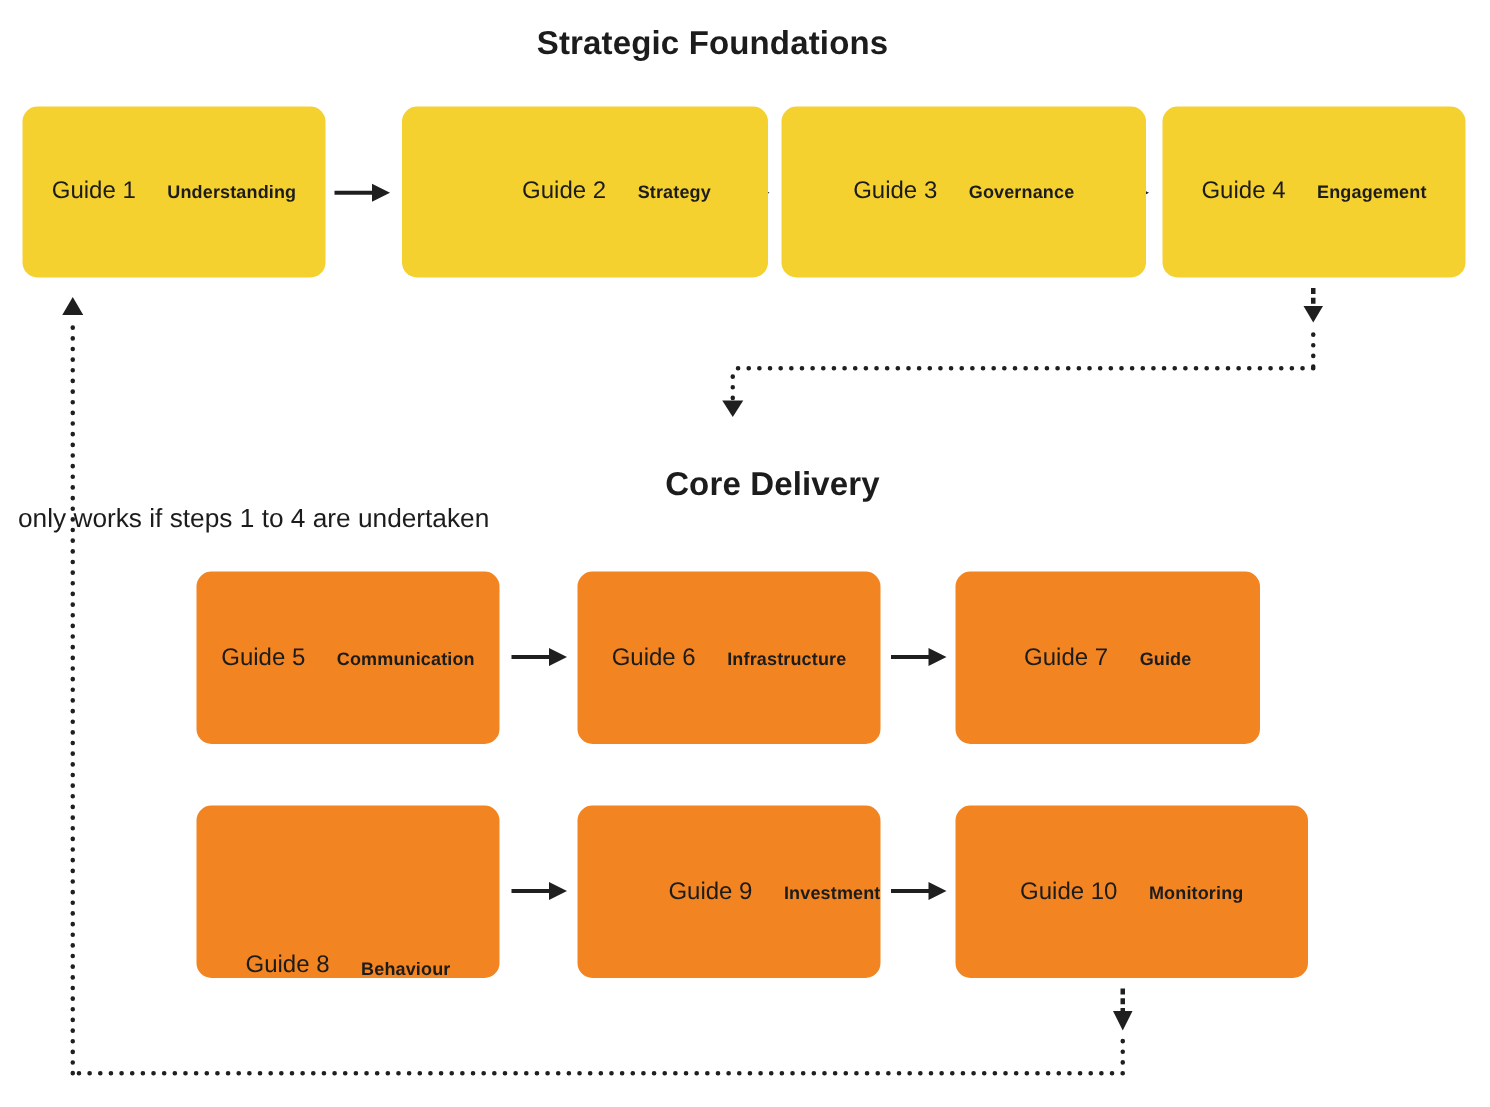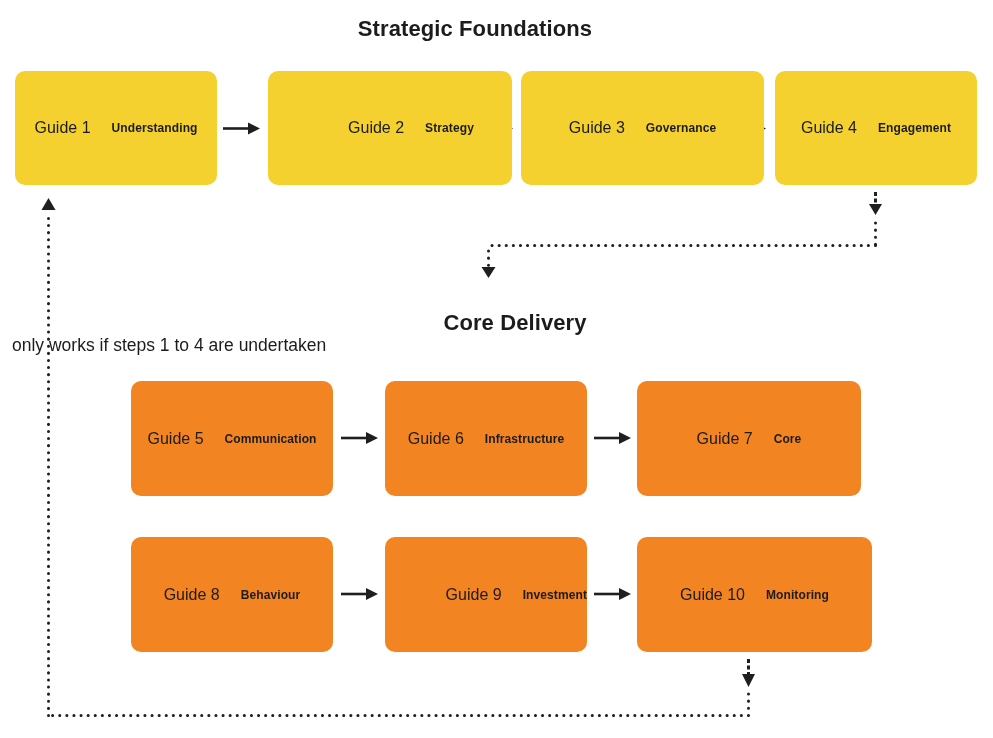--- a/index.html
+++ b/index.html
@@ -152,26 +152,26 @@
   <div class="section-subtitle" style="top:335px;">only works if steps 1 to 4 are undertaken</div>
 
   <div class="guide-box orange-row1" style="left: 131px; background-color: rgb(242, 132, 34); text-align: center;">
     <span class="step">Guide 5</span>
     <span class="name">Communication</span>
   </div>
   <div class="guide-box orange-row1" style="left: 385px; background-color: rgb(242, 132, 34);">
     <span class="step">Guide 6</span>
     <span class="name">Infrastructure</span>
   </div>
-  <div class="guide-box orange-row1" style="left: 637px; width: 224px; background-color: rgb(242, 132, 34);">
+  <div class="guide-box orange-row1" style="left: 637px; width: 203px; background-color: rgb(242, 132, 34);">
     <span class="step">Guide 7</span>
-    <span class="name">Core</span>
+    <span class="name">Guide</span>
   </div>
 
-  <div class="guide-box orange-row2" style="left: 131px; background-color: rgb(242, 132, 34);">
+  <div class="guide-box orange-row2" style="left: 131px; background-color: rgb(242, 132, 34); align-items: flex-end;">
     <span class="step">Guide 8</span>
     <span class="name">Behaviour</span>
   </div>
   <div class="guide-box orange-row2" style="left: 385px; background-color: rgb(242, 132, 34); justify-content: flex-end;">
     <span class="step">Guide 9</span>
     <span class="name">Investment</span>
   </div>
   <div class="guide-box orange-row2" style="left: 637px; width: 235px; background-color: rgb(242, 132, 34);">
     <span class="step">Guide 10</span>
     <span class="name">Monitoring</span>

